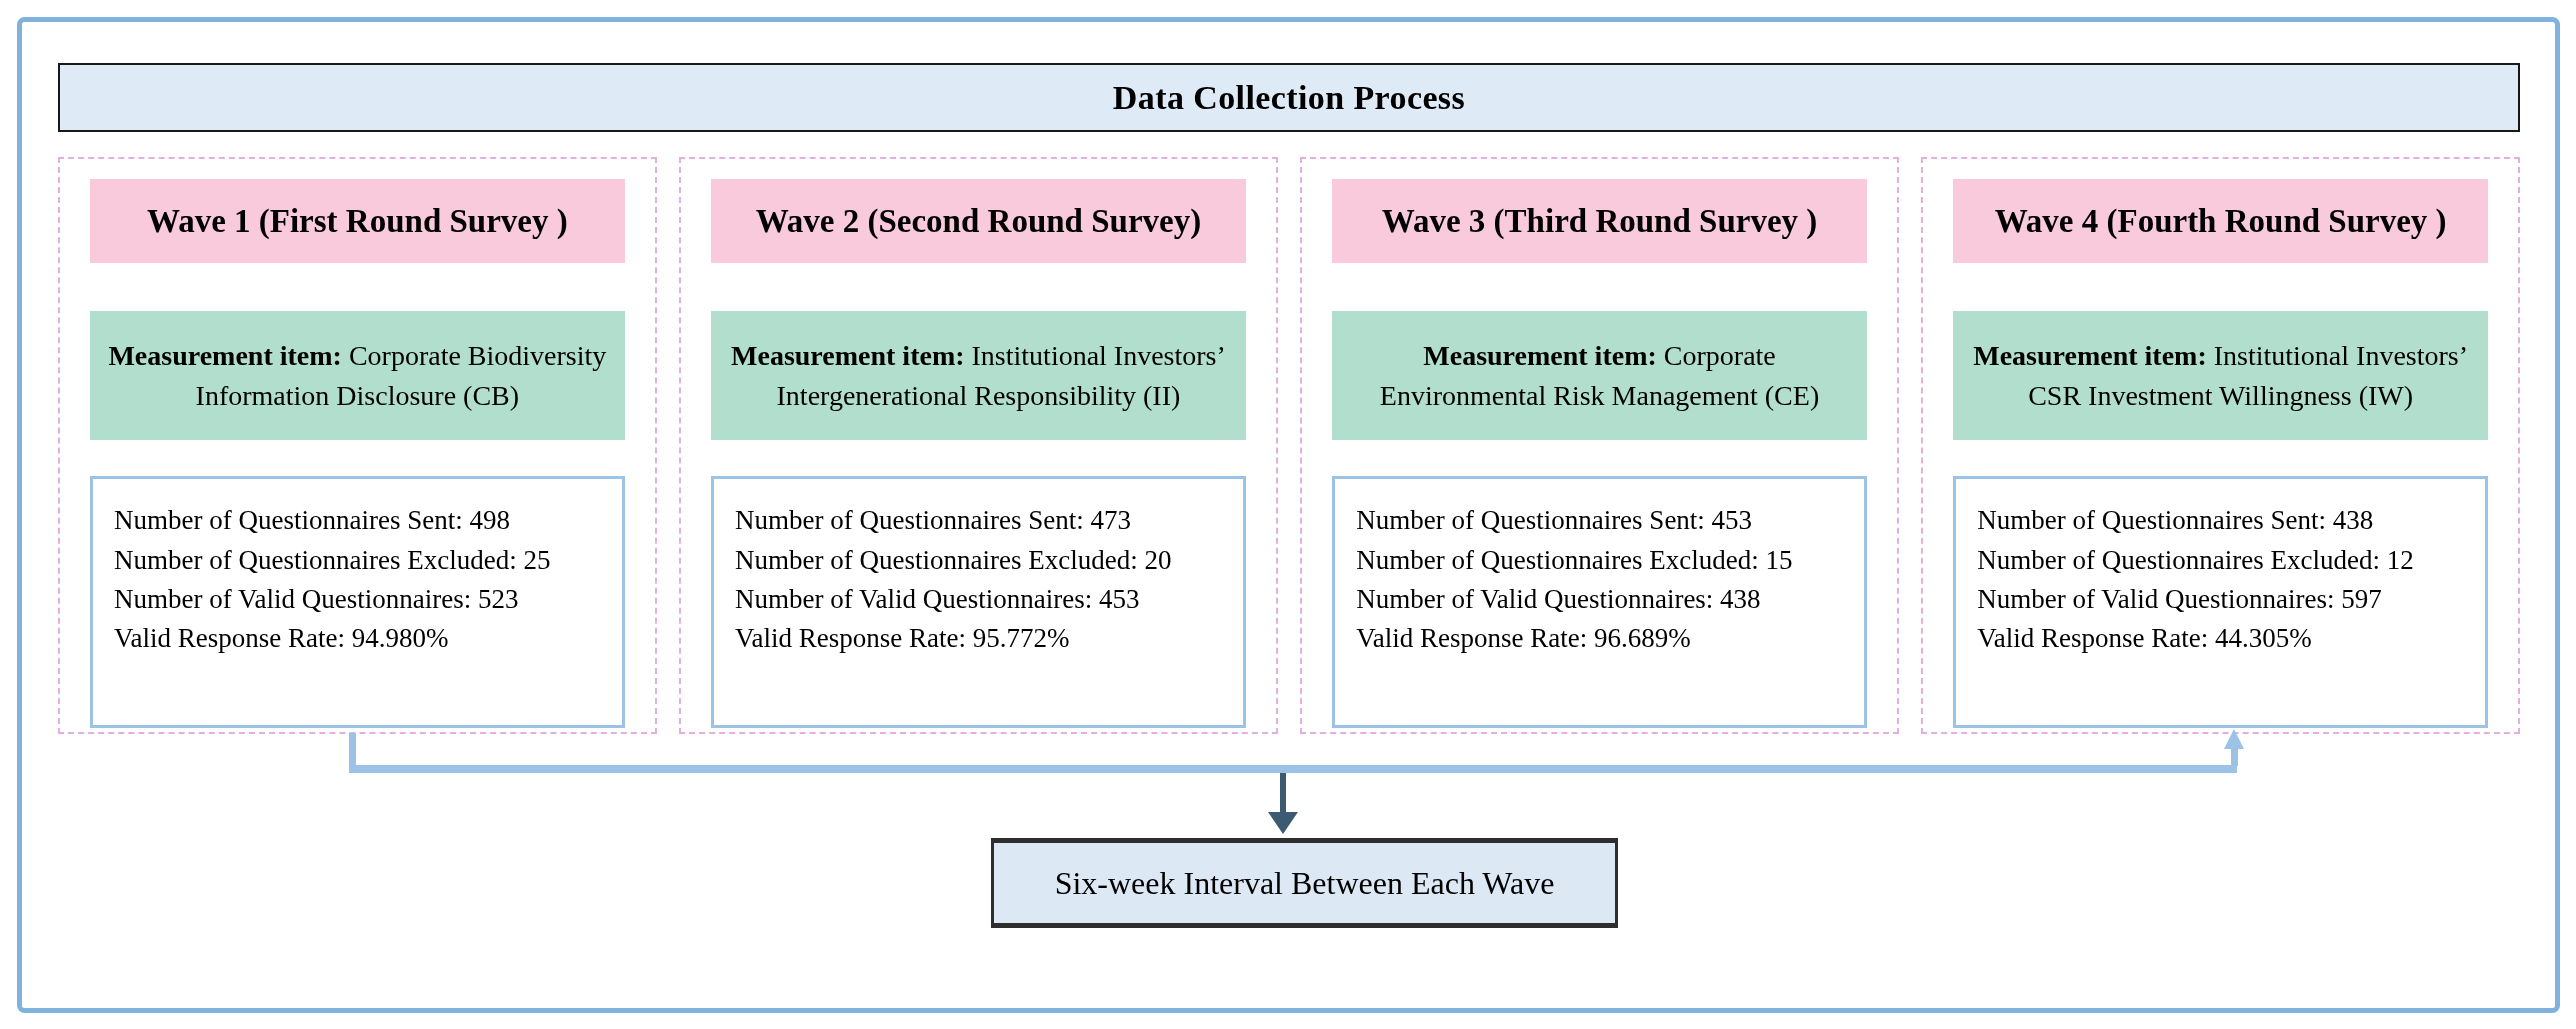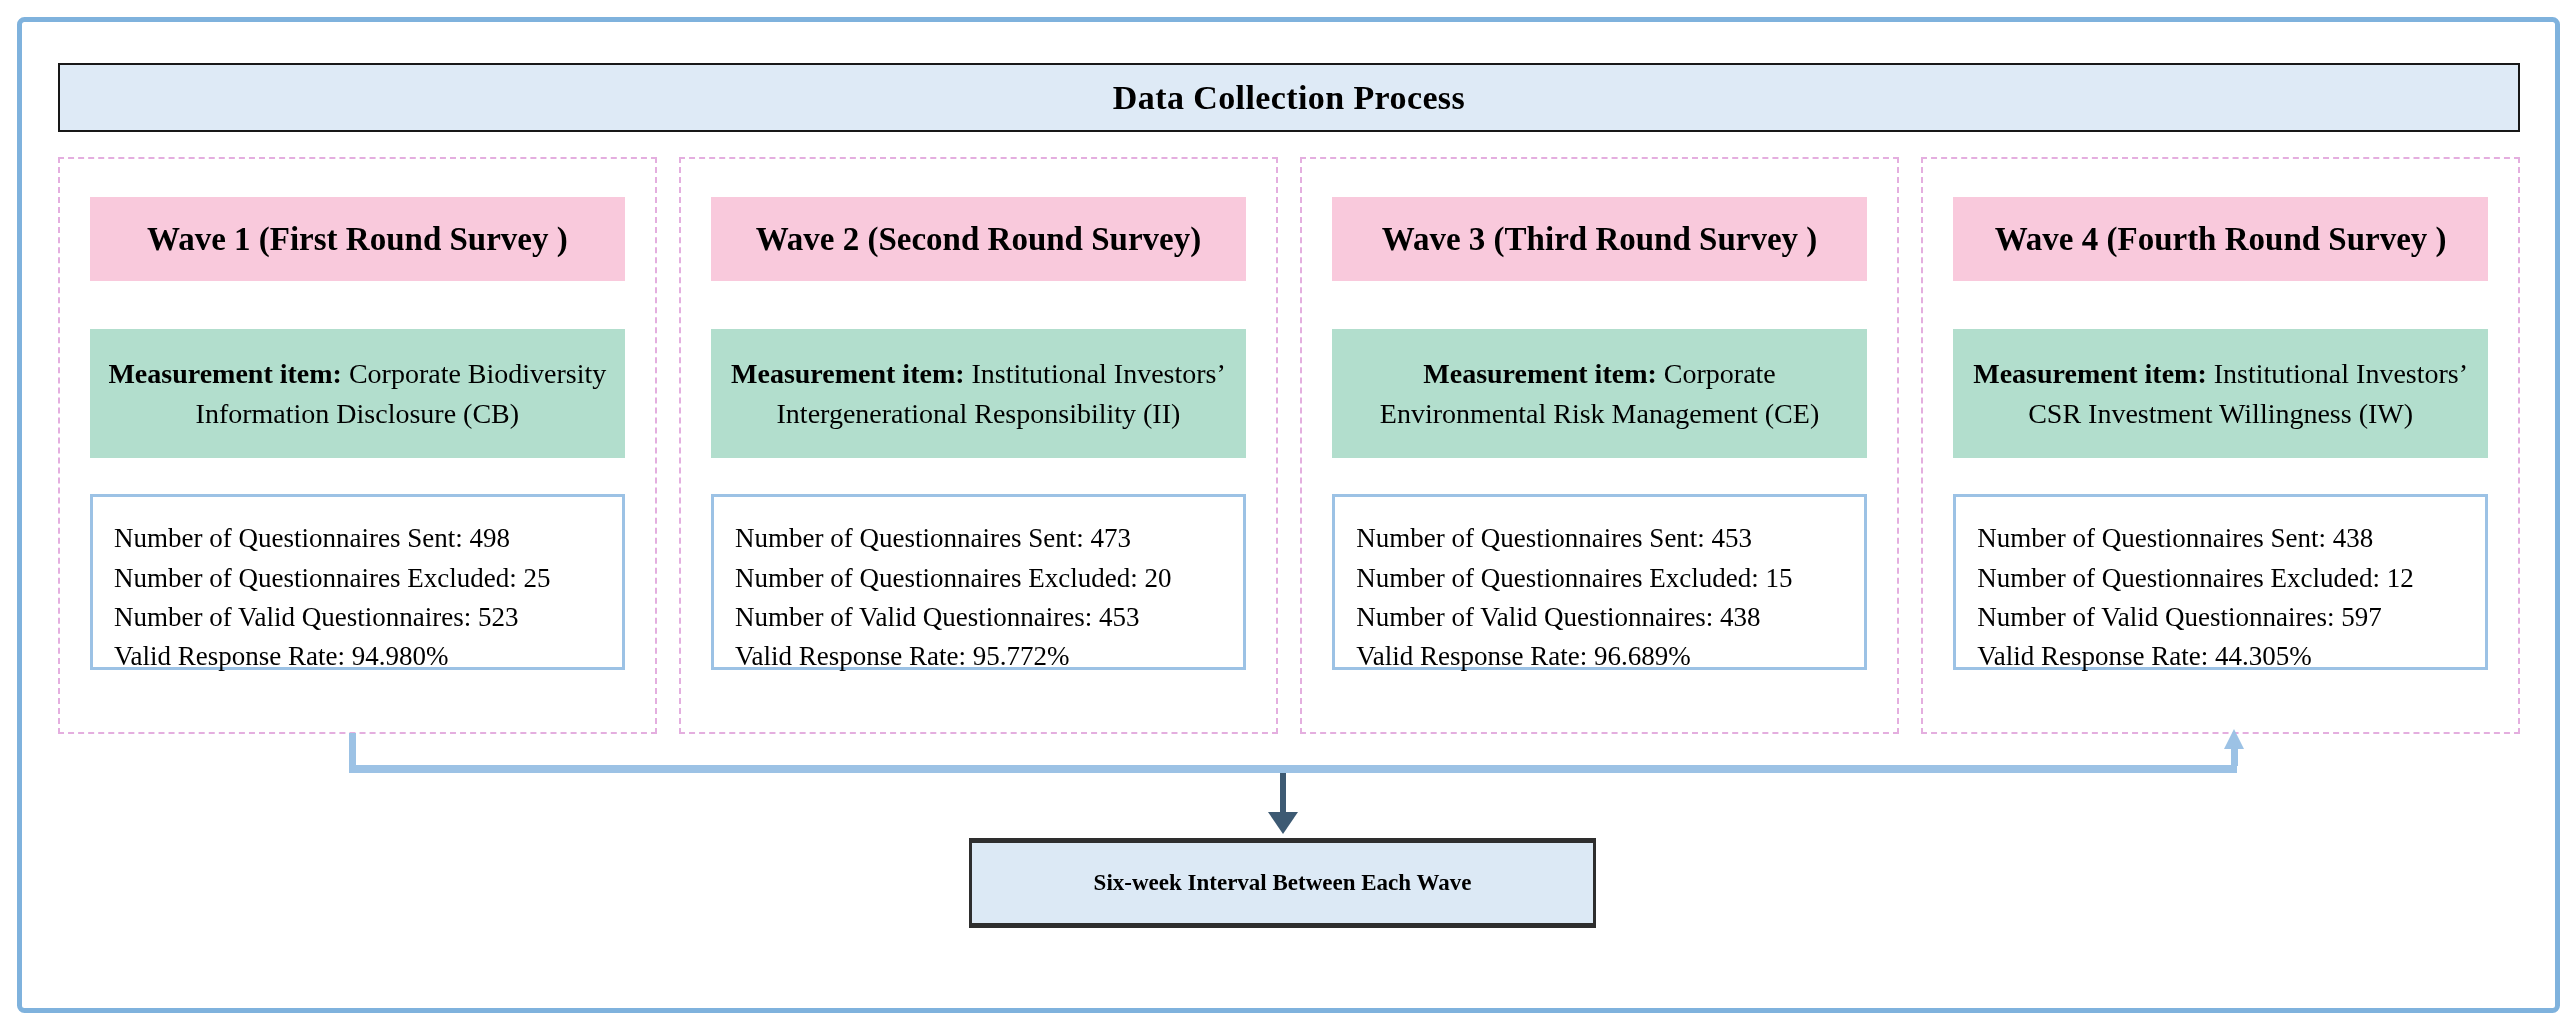--- a/index.html
+++ b/index.html
@@ -20,32 +20,32 @@
   .banner .t { font-weight:bold; font-size:34px; letter-spacing:0.4px; }
   .waves {
     position:absolute; left:58px; top:157px; width:2462px; height:577px;
     display:grid; grid-template-columns:repeat(4,1fr); column-gap:22.4px;
   }
   .wave {
     box-sizing:border-box; border:2.2px dashed #E4AEDF; padding:0 30px;
     background:#ffffff;
   }
   .wave-header {
-    margin-top:38px; height:84px; background:#F9C9DC;
+    margin-top:20px; height:84px; background:#F9C9DC;
     display:flex; align-items:center; justify-content:center;
     font-weight:bold; font-size:33px; text-align:center;
   }
   .wave-measure {
     margin-top:48px; height:129px; background:#B2DECD;
     display:flex; align-items:center; justify-content:center;
     text-align:center; font-size:28px; line-height:1.42; padding:0 10.5px;
   }
   .wave-measure .m-label { font-weight:bold; }
   .wave-stats {
-    margin-top:36px; height:176px; box-sizing:border-box;
+    margin-top:36px; height:252px; box-sizing:border-box;
     border:3px solid #9CC2E5; background:#ffffff;
     padding:22.4px 21px; font-size:27px; line-height:1.45;
   }
   .stat-line { white-space:nowrap; }
 
   
   .conn { position:absolute; background:#9CC2E5; }
   .conn-left-v  { left:349px; top:733px; width:6.7px;  height:37px; }
   .conn-h       { left:349px; top:765px; width:1888px; height:7.5px; }
   .conn-right-v { left:2231px; top:747px; width:6.7px; height:19.4px; }
@@ -54,25 +54,25 @@
     border-left:10.5px solid transparent; border-right:10.5px solid transparent;
     border-bottom:20px solid #9CC2E5;
   }
   .conn-down-v { position:absolute; left:1280px; top:773px; width:6px; height:41px; background:#3D5A73; }
   .arrow-down {
     position:absolute; left:1268px; top:812px; width:0; height:0;
     border-left:15px solid transparent; border-right:15px solid transparent;
     border-top:22.4px solid #3D5A73;
   }
   .interval-box {
-    position:absolute; left:969px; top:838px; width:627px; height:90px;
+    position:absolute; left:991px; top:838px; width:627px; height:90px;
     box-sizing:border-box; background:#DCE9F5;
     border:3px solid #2E2E2E; border-top-width:5.2px; border-bottom-width:5.2px;
     display:flex; align-items:center; justify-content:center;
-    font-weight:bold; font-size:23px; text-align:center;
+    font-weight:normal; font-size:32px; text-align:center;
   }
 </style>
 </head>
 <body>
 
 <div class="page">
   <div class="frame"></div>
 
   <div class="banner">
     <span class="t">Data Collection Process</span>

